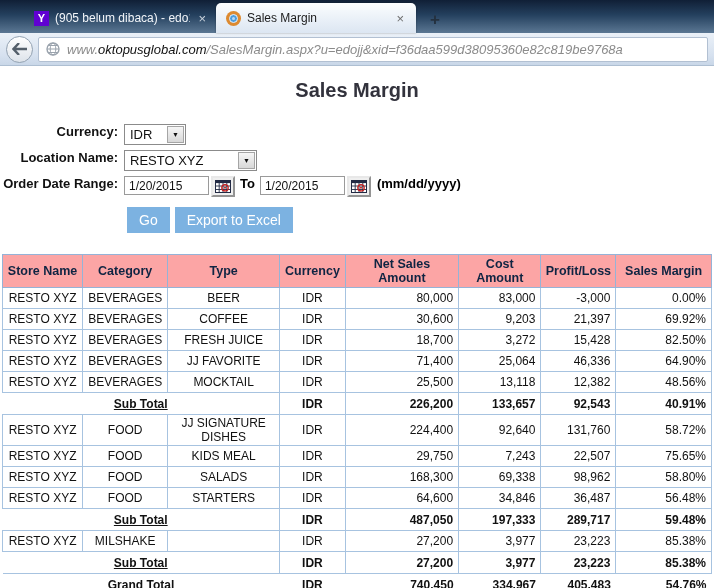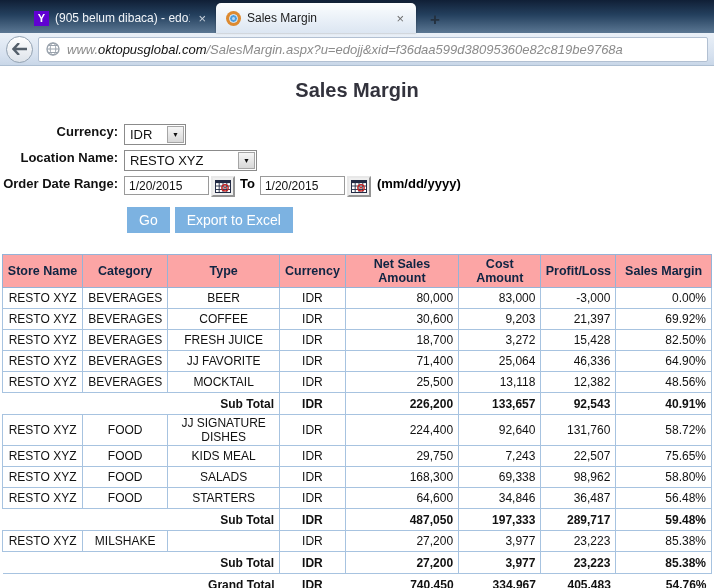--- a/index.html
+++ b/index.html
@@ -66,21 +66,21 @@
     font-family:"Liberation Sans", sans-serif; cursor:pointer; }
 
   
   .report-table { width:710px; margin:21px 2px 0 2px; border-collapse:collapse; font-size:12px; }
   .report-table th { background:#fca5a5; border:1px solid #95b3d7; color:#0f2442;
     font-weight:bold; height:29px; padding:2px 4px; font-size:12.5px; }
   .report-table td { border:1px solid #a7c3e0; height:21px; padding:1px 5px; color:#111; }
   .report-table td.c { text-align:center; }
   .report-table td.r { text-align:right; }
   .report-table tr.subtotal td { font-weight:bold; height:22px; }
-  .report-table td.lab { text-align:right; font-weight:bold; border-left:none; }
+  .report-table td.lab { text-align:center; font-weight:bold; border-left:none;text-decoration:underline; }
   .report-table tr.grandtotal td { border:none; font-weight:bold; height:22px; }
 </style>
 </head>
 <body>
 
 <div class="tabbar">
   <div class="tab inactive">
     <span class="favicon-yahoo">Y</span>
     <span class="tab-title">(905 belum dibaca) - edo1...</span>
     <span class="tab-close">×</span>

